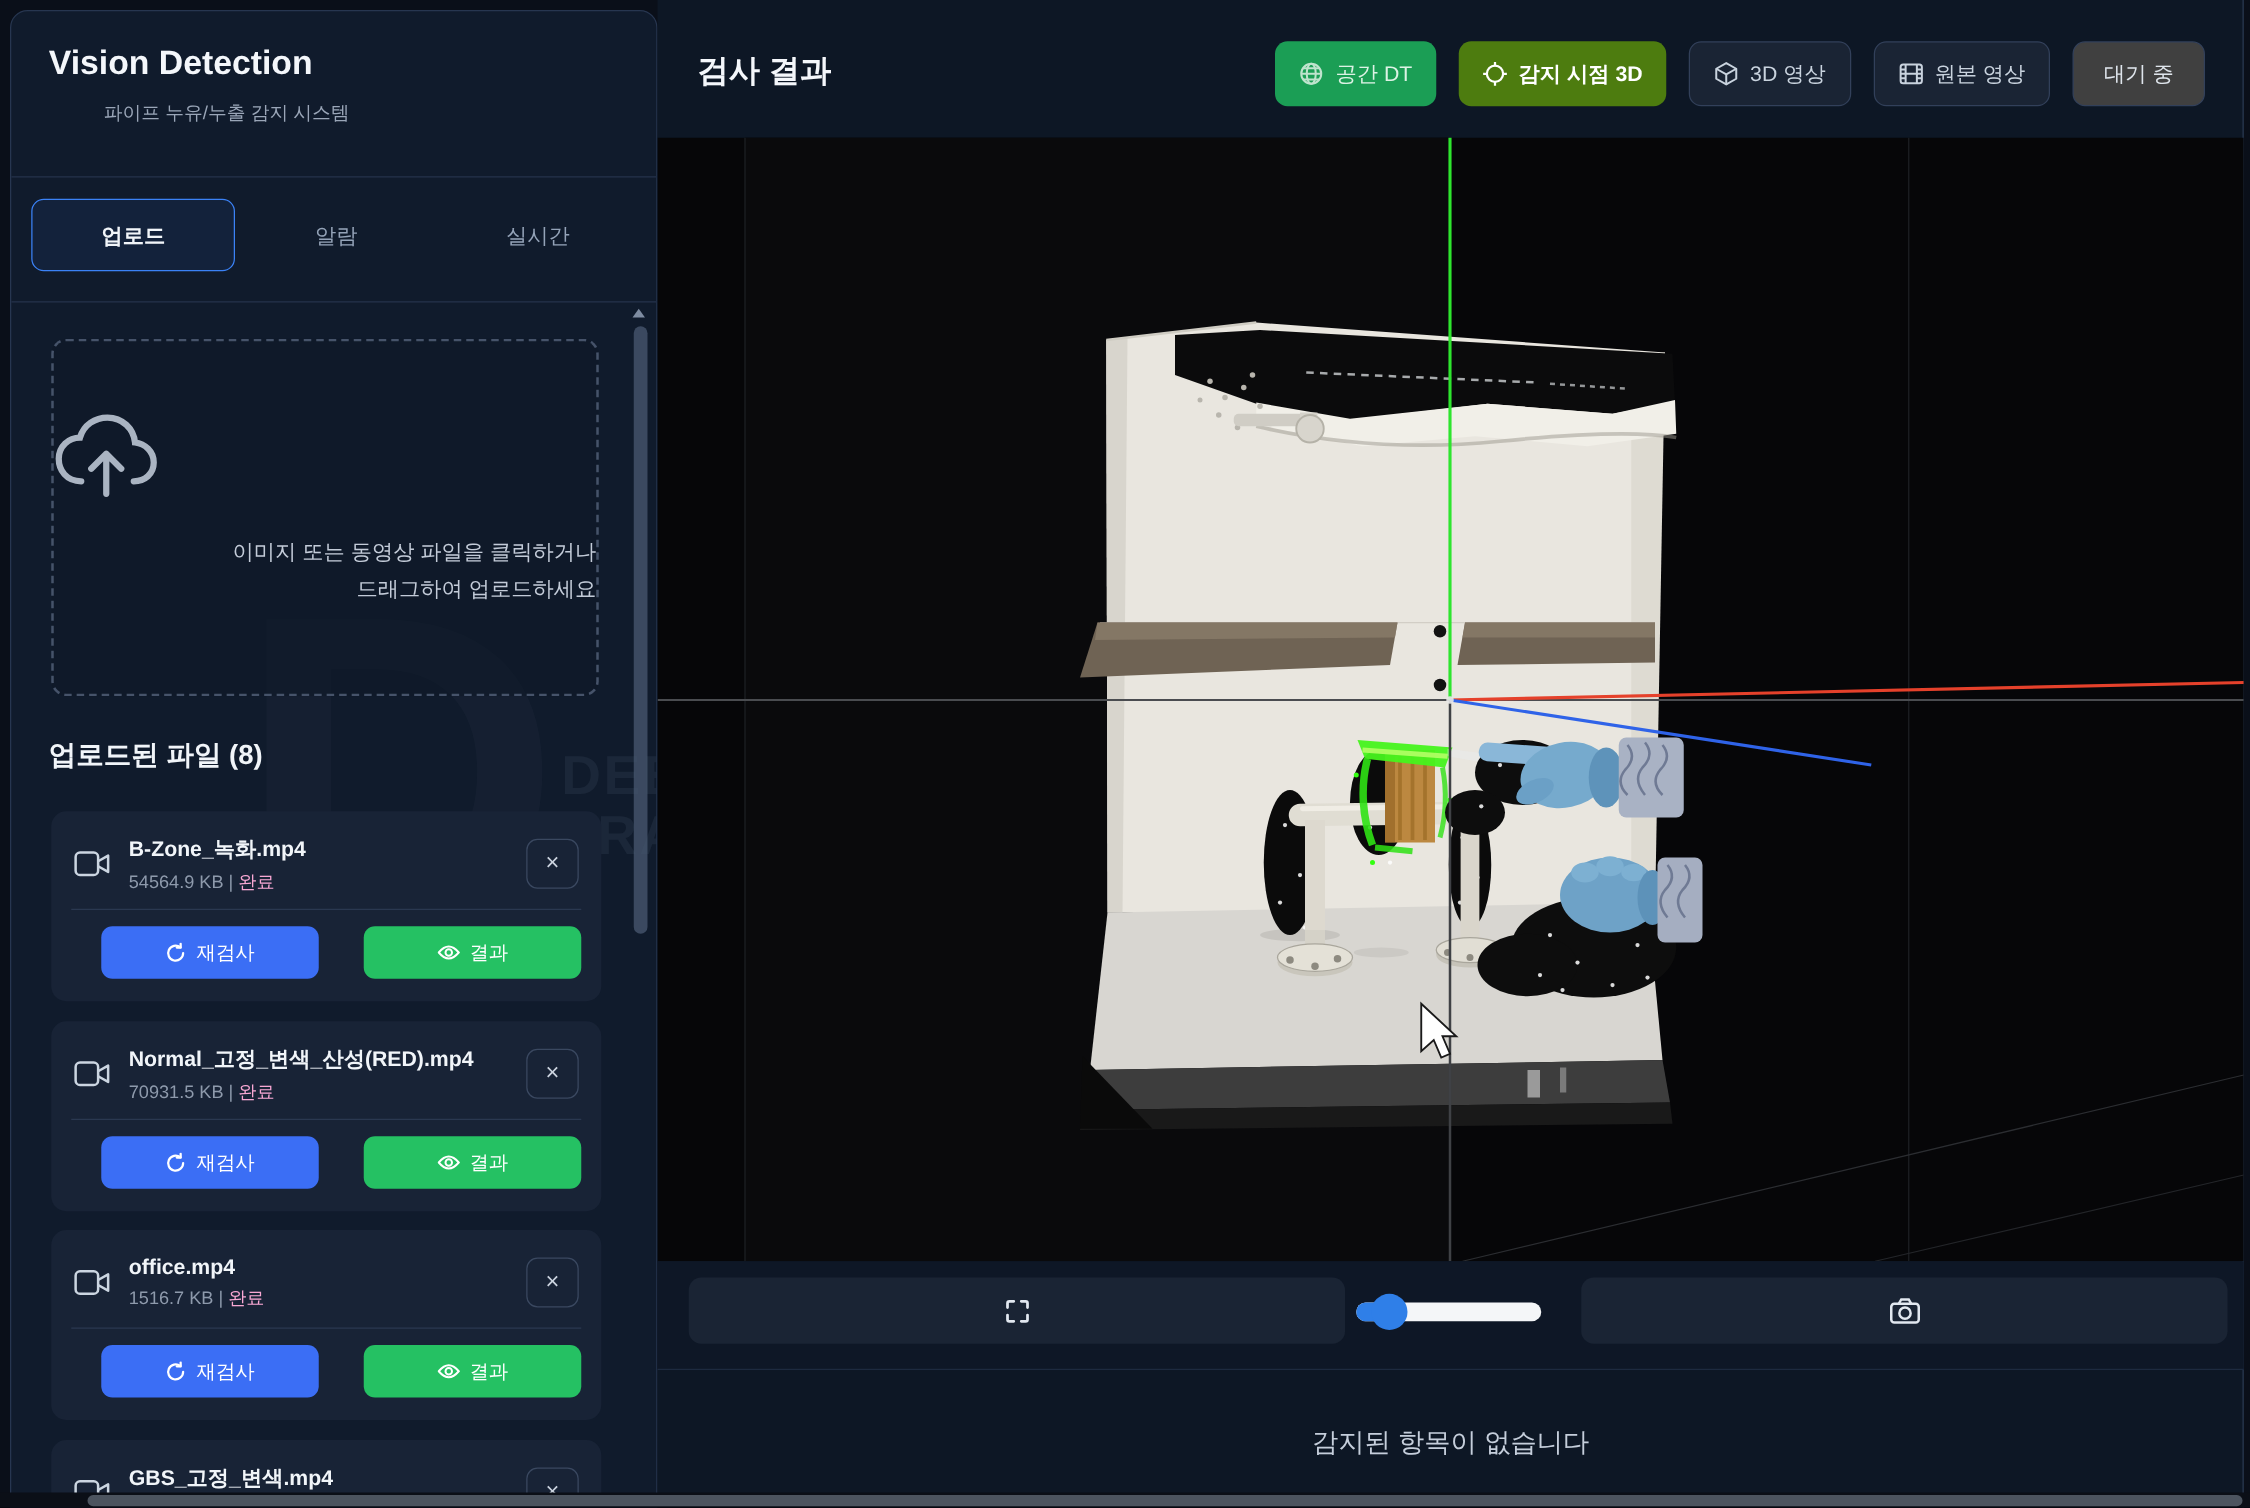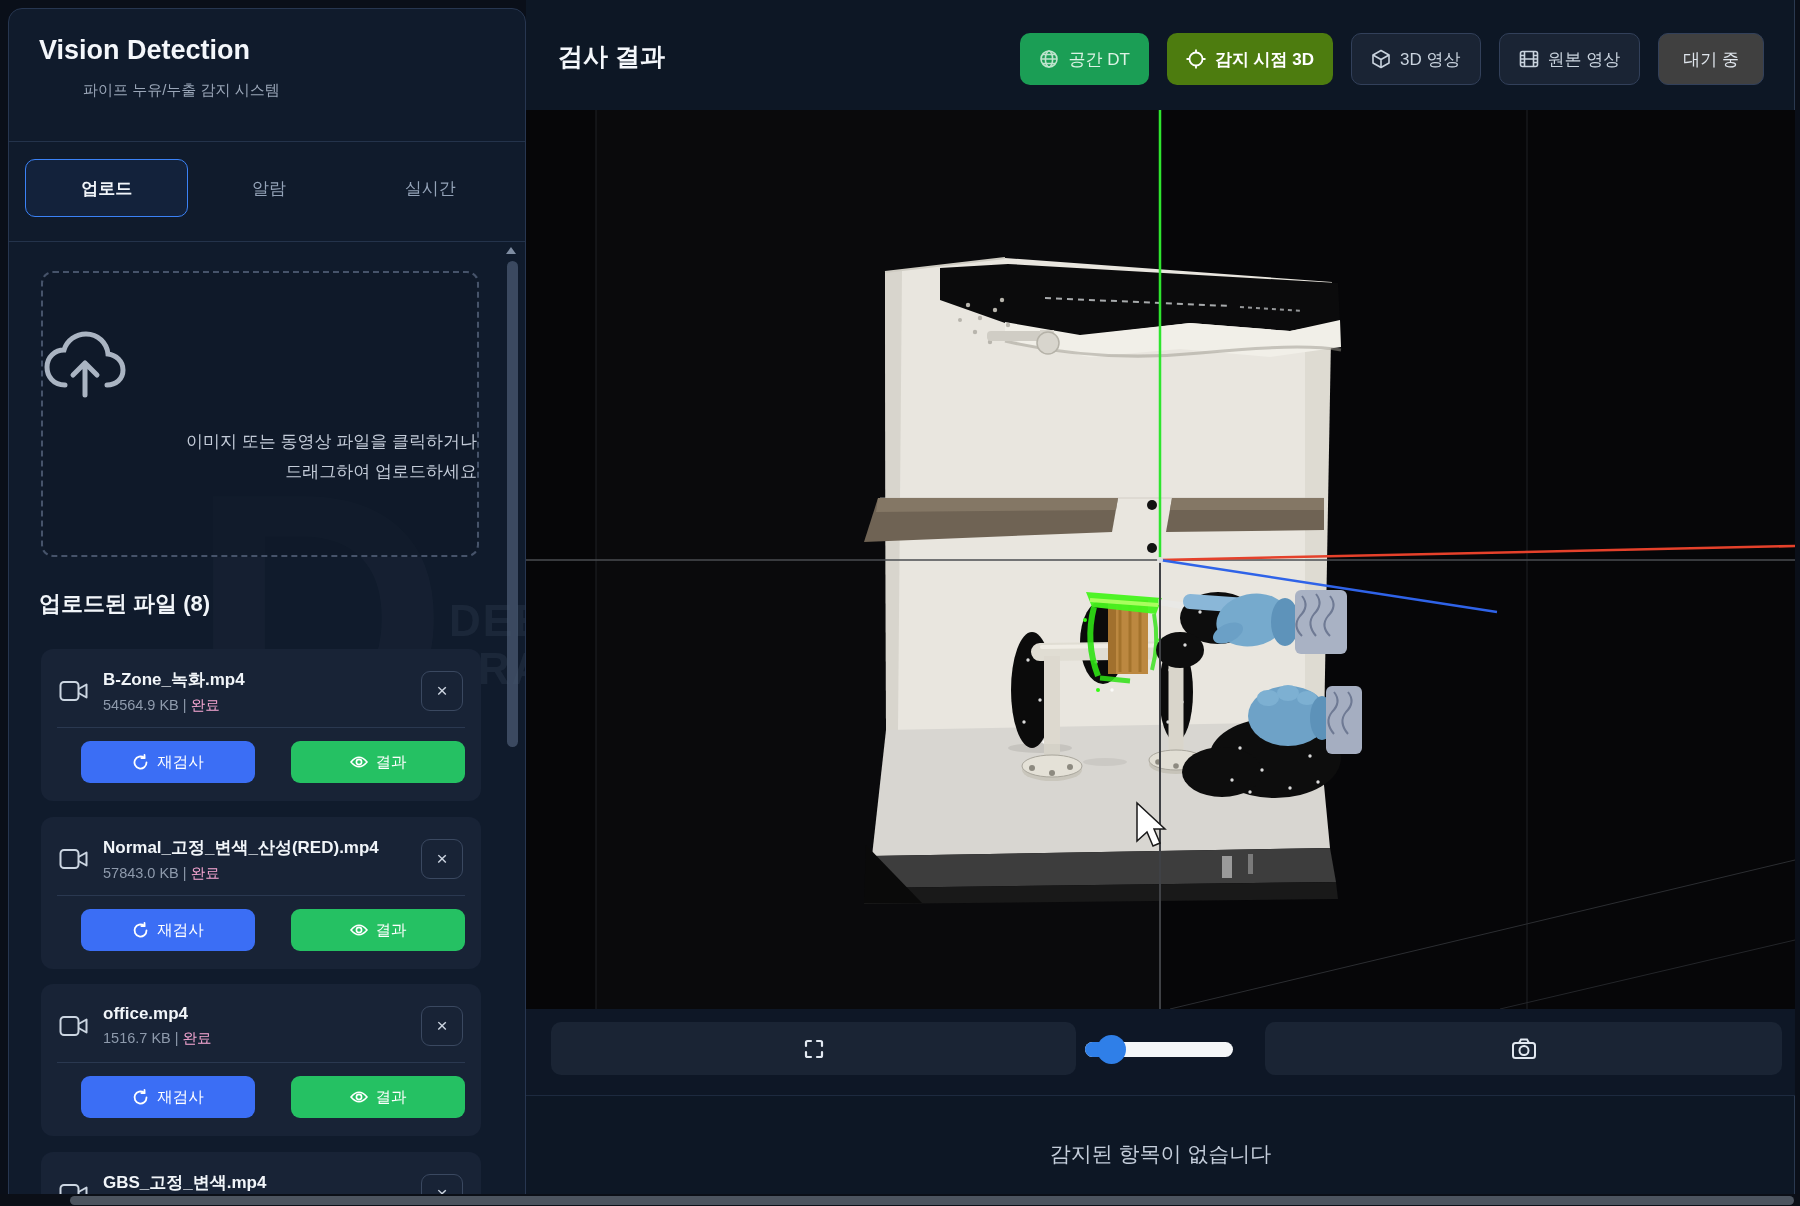--- a/index.html
+++ b/index.html
@@ -175,21 +175,21 @@
         <svg width="30" height="24" viewBox="0 0 30 24">
                 <g fill="none" stroke="#cbd5e1" stroke-width="2">
           <rect x="1.5" y="3" width="18" height="18" rx="3.5"></rect>
           <path d="M19.5 10 L27.5 5.5 V18.5 L19.5 14" stroke-linejoin="round"></path>
                 </g>
               </svg>
       </span>
       <span class="fc-texts">
         <div class="fc-name">Normal_고정_변색_산성(RED).mp4</div>
         <div class="fc-meta">
-          <span>57843.0 KB</span>
+          <span>70931.5 KB</span>
           <span>|</span>
           <span class="ok">완료</span>
         </div>
       </span>
       <button class="fc-close">
         <span>×</span>
       </button>
     </div>
     <div class="fc-div"></div>
     <div class="fc-btns">

